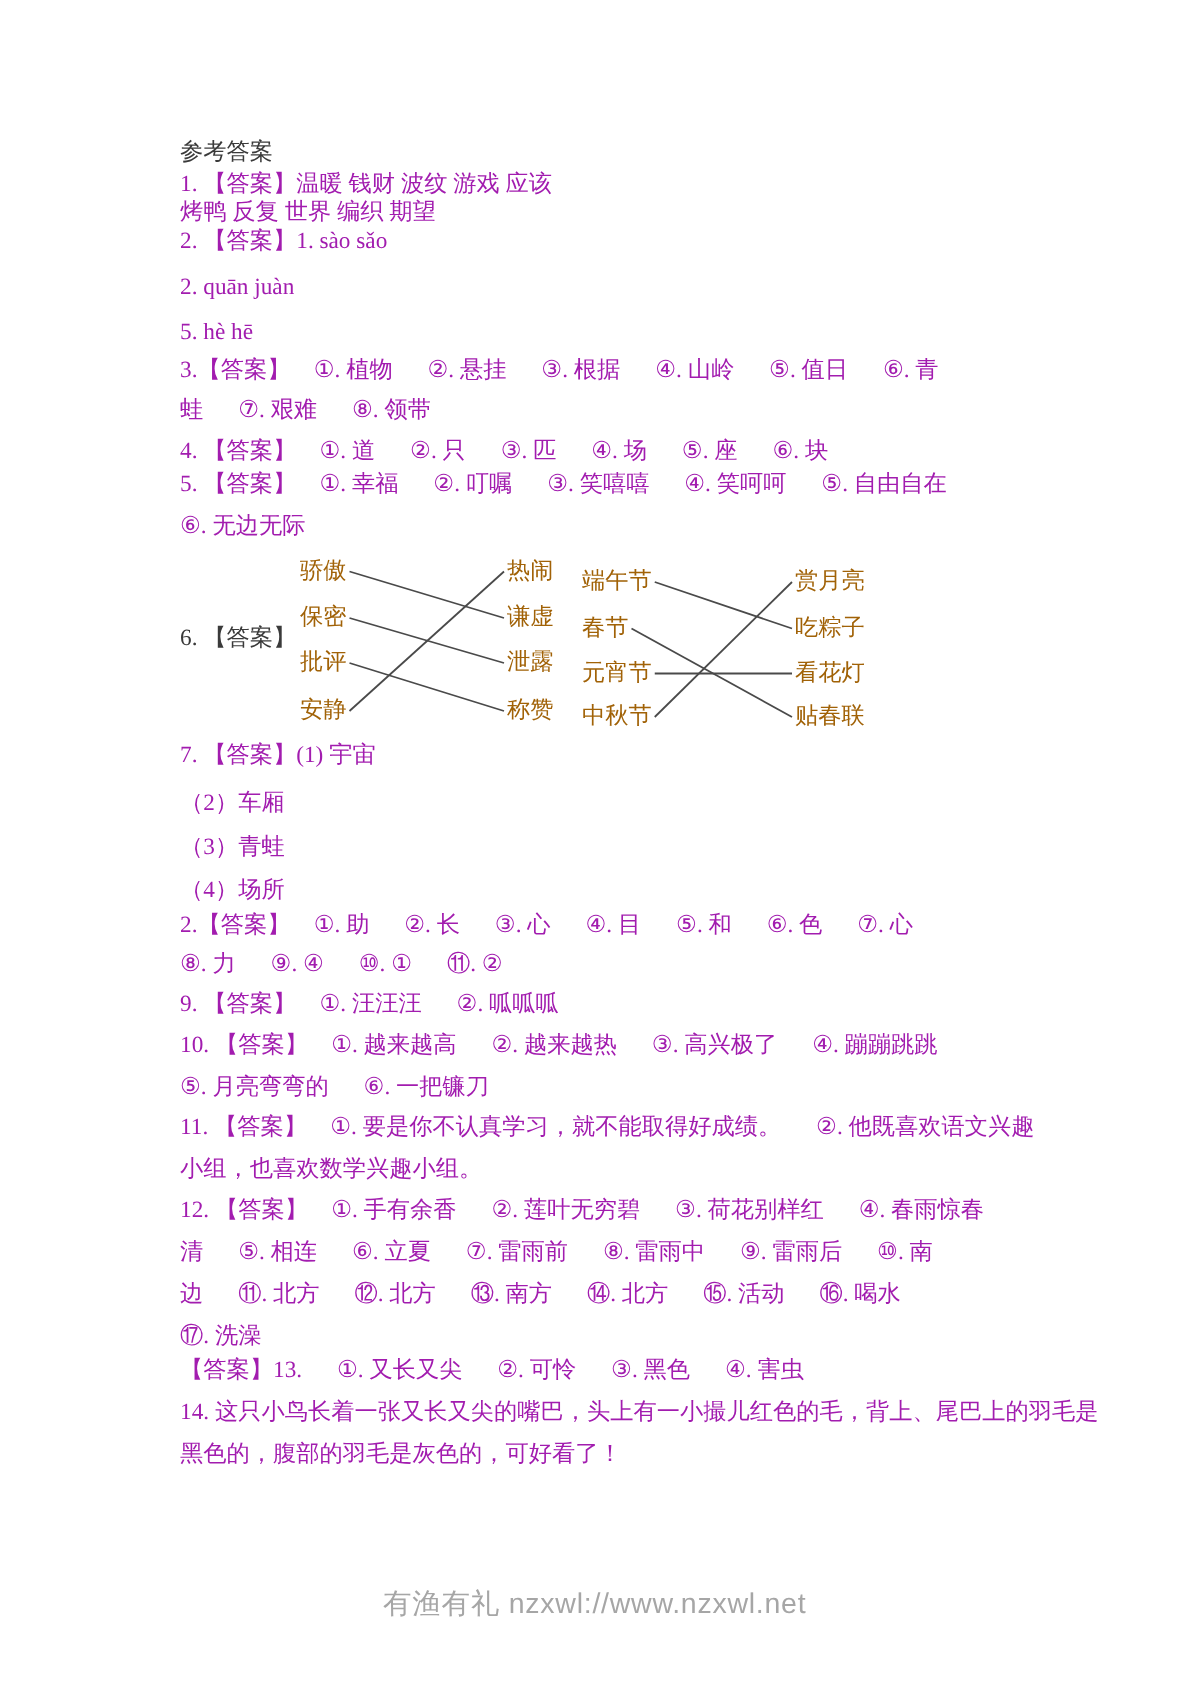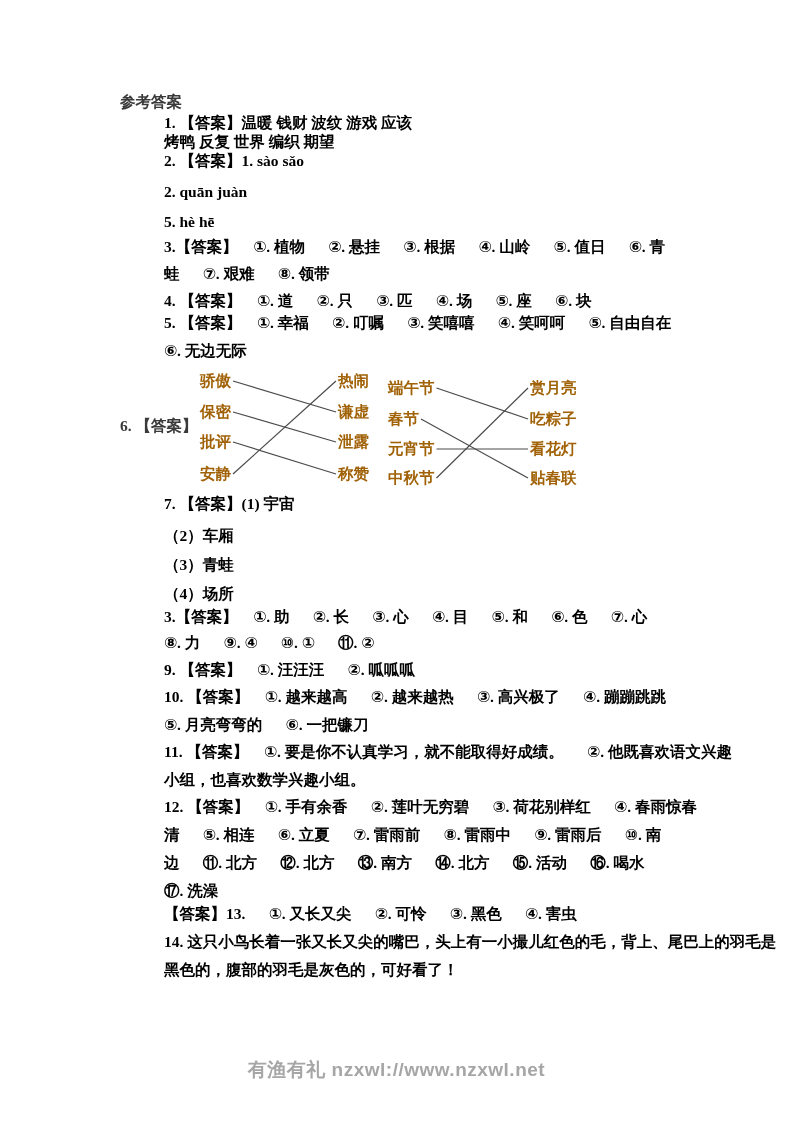--- a/index.html
+++ b/index.html
@@ -4,30 +4,28 @@
 <style>
   html,body{margin:0;padding:0;background:#ffffff;}
   .page{
     position:relative;
     width:793px;
     height:1122px;
     background:#ffffff;
     overflow:hidden;
     font-family:"Liberation Serif","DejaVu Serif","DejaVu Sans",serif;
     color:#3a3a3a;
-    font-weight:bold;
   }
   .ln{
     position:absolute;
     left:120px;
     font-size:15.5px;
     line-height:20px;
     white-space:pre;
-    color:#000000;
-    margin-left:44px;
+    color:#a21caf;
   }
   .doc-title{
     position:absolute;
     left:120px;
     top:92px;
     font-size:15.5px;
     line-height:20px;
     color:#3a3a3a;
   }
   .matching{
@@ -118,21 +116,21 @@
         <line x1="301" y1="53" x2="408" y2="112" stroke="#4a4a4a" stroke-width="1.2"></line>
         <line x1="316.5" y1="83" x2="408" y2="83" stroke="#4a4a4a" stroke-width="1.2"></line>
         <line x1="316.5" y1="112" x2="408" y2="22" stroke="#4a4a4a" stroke-width="1.2"></line>
       </svg>
   </div>
 
   <div class="ln" style="top:494px">7. 【答案】(1) 宇宙</div>
   <div class="ln" style="top:526px">（2）车厢</div>
   <div class="ln" style="top:555px">（3）青蛙</div>
   <div class="ln" style="top:584px">（4）场所</div>
-  <div class="ln" style="top:607px">3.【答案】    ①. 助      ②. 长      ③. 心      ④. 目      ⑤. 和      ⑥. 色      ⑦. 心</div>
+  <div class="ln" style="top:607px">2.【答案】    ①. 助      ②. 长      ③. 心      ④. 目      ⑤. 和      ⑥. 色      ⑦. 心</div>
   <div class="ln" style="top:633px">⑧. 力      ⑨. ④      ⑩. ①      ⑪. ②</div>
   <div class="ln" style="top:660px">9. 【答案】    ①. 汪汪汪      ②. 呱呱呱</div>
   <div class="ln" style="top:687px">10. 【答案】    ①. 越来越高      ②. 越来越热      ③. 高兴极了      ④. 蹦蹦跳跳</div>
   <div class="ln" style="top:715px">⑤. 月亮弯弯的      ⑥. 一把镰刀</div>
   <div class="ln" style="top:742px">11. 【答案】    ①. 要是你不认真学习，就不能取得好成绩。      ②. 他既喜欢语文兴趣</div>
   <div class="ln" style="top:770px">小组，也喜欢数学兴趣小组。</div>
   <div class="ln" style="top:797px">12. 【答案】    ①. 手有余香      ②. 莲叶无穷碧      ③. 荷花别样红      ④. 春雨惊春</div>
   <div class="ln" style="top:825px">清      ⑤. 相连      ⑥. 立夏      ⑦. 雷雨前      ⑧. 雷雨中      ⑨. 雷雨后      ⑩. 南</div>
   <div class="ln" style="top:853px">边      ⑪. 北方      ⑫. 北方      ⑬. 南方      ⑭. 北方      ⑮. 活动      ⑯. 喝水</div>
   <div class="ln" style="top:881px">⑰. 洗澡</div>

